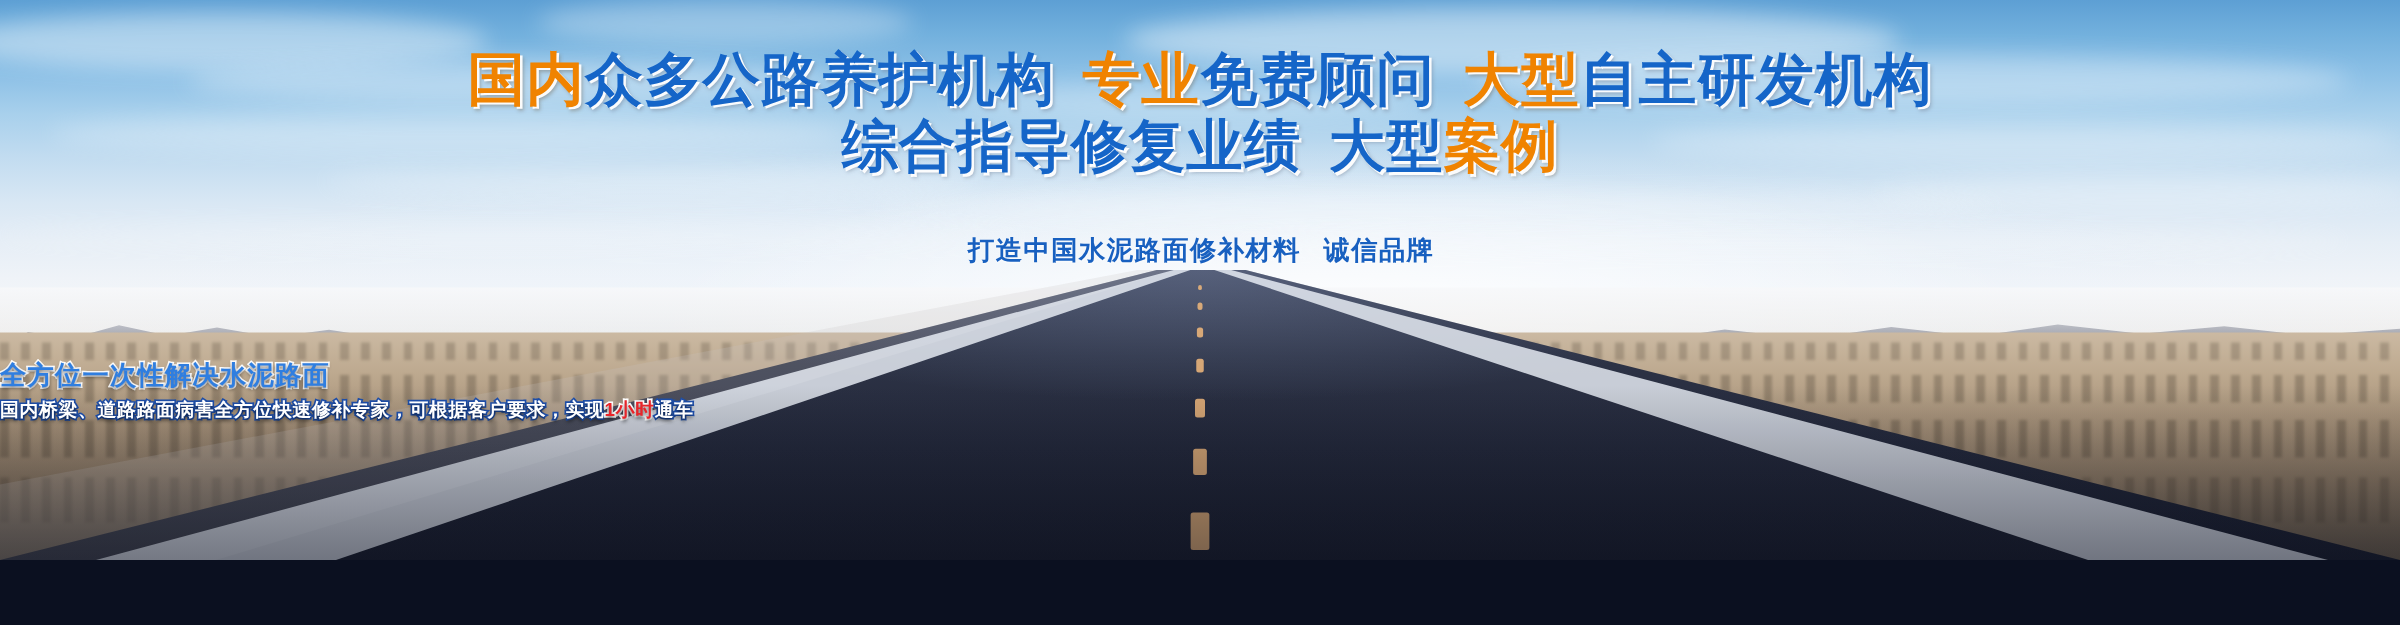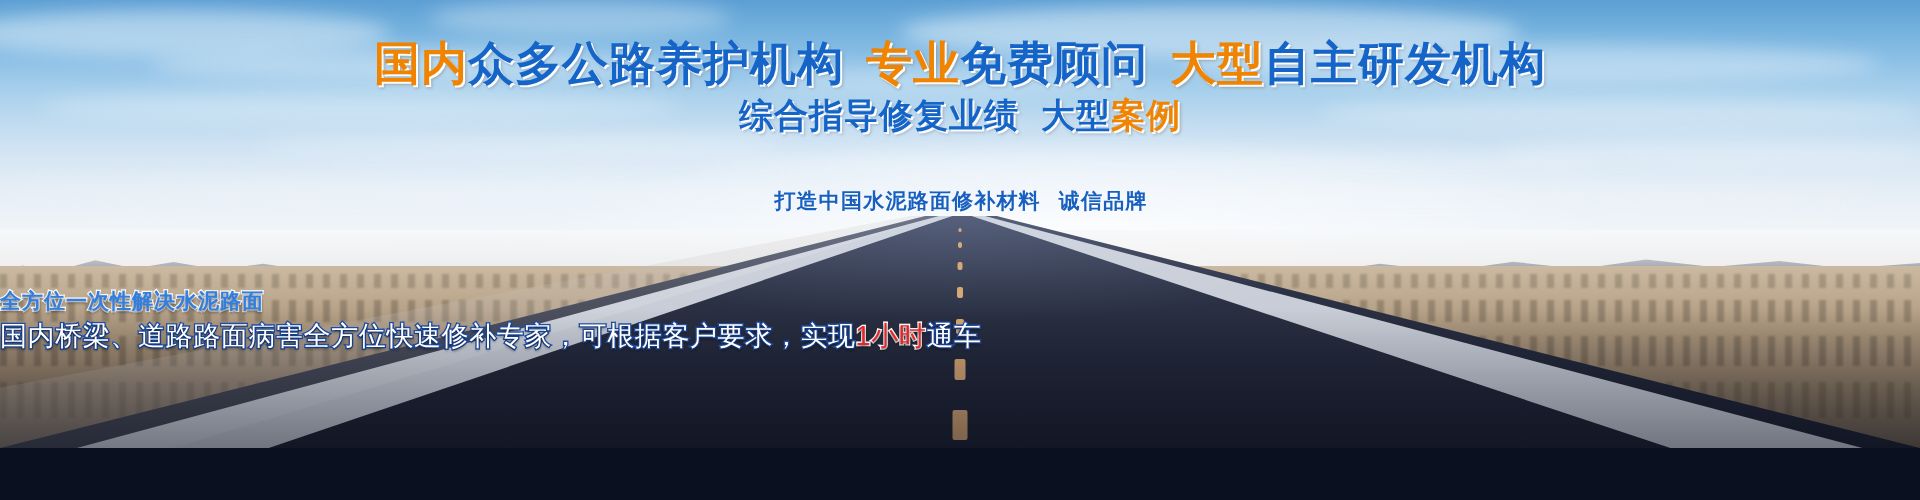--- a/index.html
+++ b/index.html
@@ -154,21 +154,21 @@
     text-align:center;
     line-height:1.0;
     white-space:nowrap;
   }
   .hl-line {
     font-size:46px;
     font-weight:bold;
     letter-spacing:1px;
     margin-bottom:12px;
   }
-  .hl-line.l2 { font-size:34px; }
+  .hl-line.l2 { font-size:45px;font-family:Liberation Mono, monospace; }
   .orange {
     color:#f08300;
     text-shadow:
       2px 2px 0 rgba(255,255,255,0.95),
       3px 3px 3px rgba(120,110,95,0.45);
   }
   .blue {
     color:#1565c8;
     text-shadow:
       2px 2px 0 rgba(255,255,255,0.95),
@@ -216,22 +216,22 @@
     letter-spacing:0.5px;
     line-height:1.3;
     margin-top:3px;
     -webkit-text-stroke:3px #ffffff;
     paint-order:stroke fill;
     text-shadow:0 2px 4px rgba(0,0,0,0.55);
   }
   .lw-big .dm { color:#f08c10; }
   .lw-big .tail { color:#f0f3f8; font-size:22px; -webkit-text-stroke:2px #1b2238; }
   .lw-last {
-    font-size:27px;
-    font-weight:normal;
+    font-size:15px;
+    font-weight:bold;
     color:#ffffff;
     letter-spacing:0.6px;
     line-height:1.3;
     margin-top:5px;
     -webkit-text-stroke:2.6px #1e4ea8;
     paint-order:stroke fill;
     text-shadow:0 2px 3px rgba(0,0,0,0.6);
   }
   .lw-last .hour { color:#e8252a; -webkit-text-stroke:2.6px #ffffff; }
   .seg { display:inline; }

